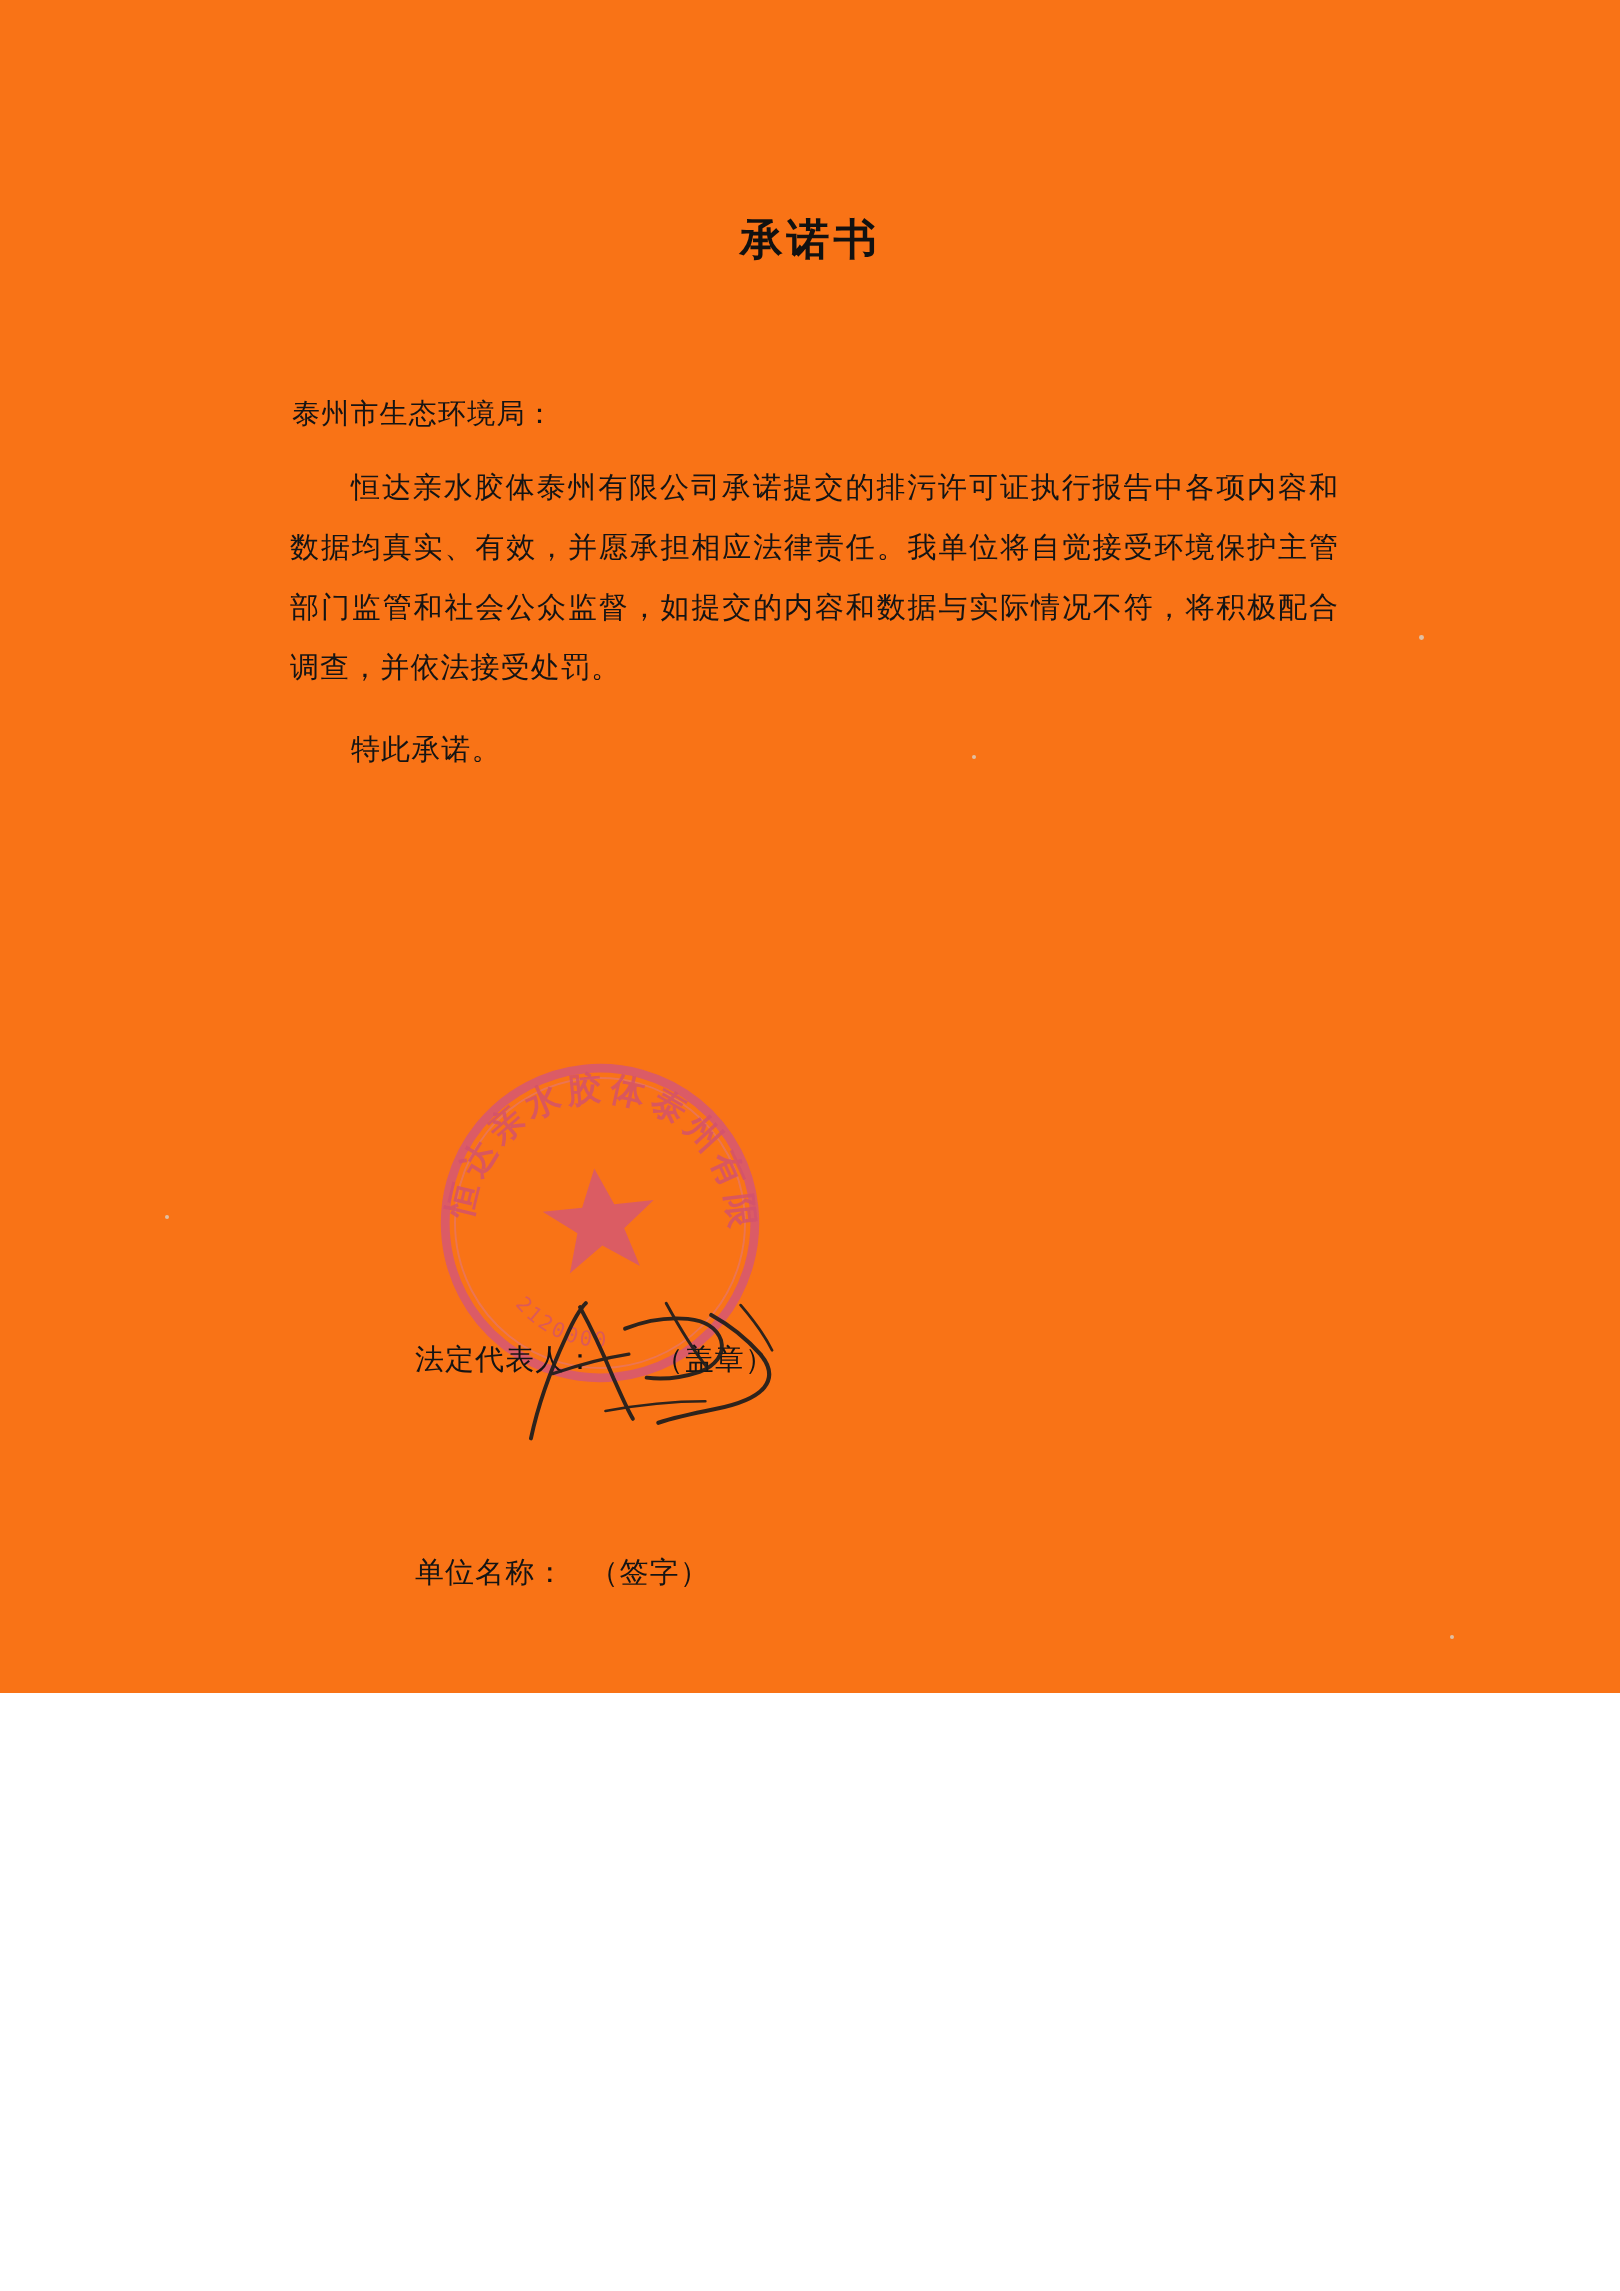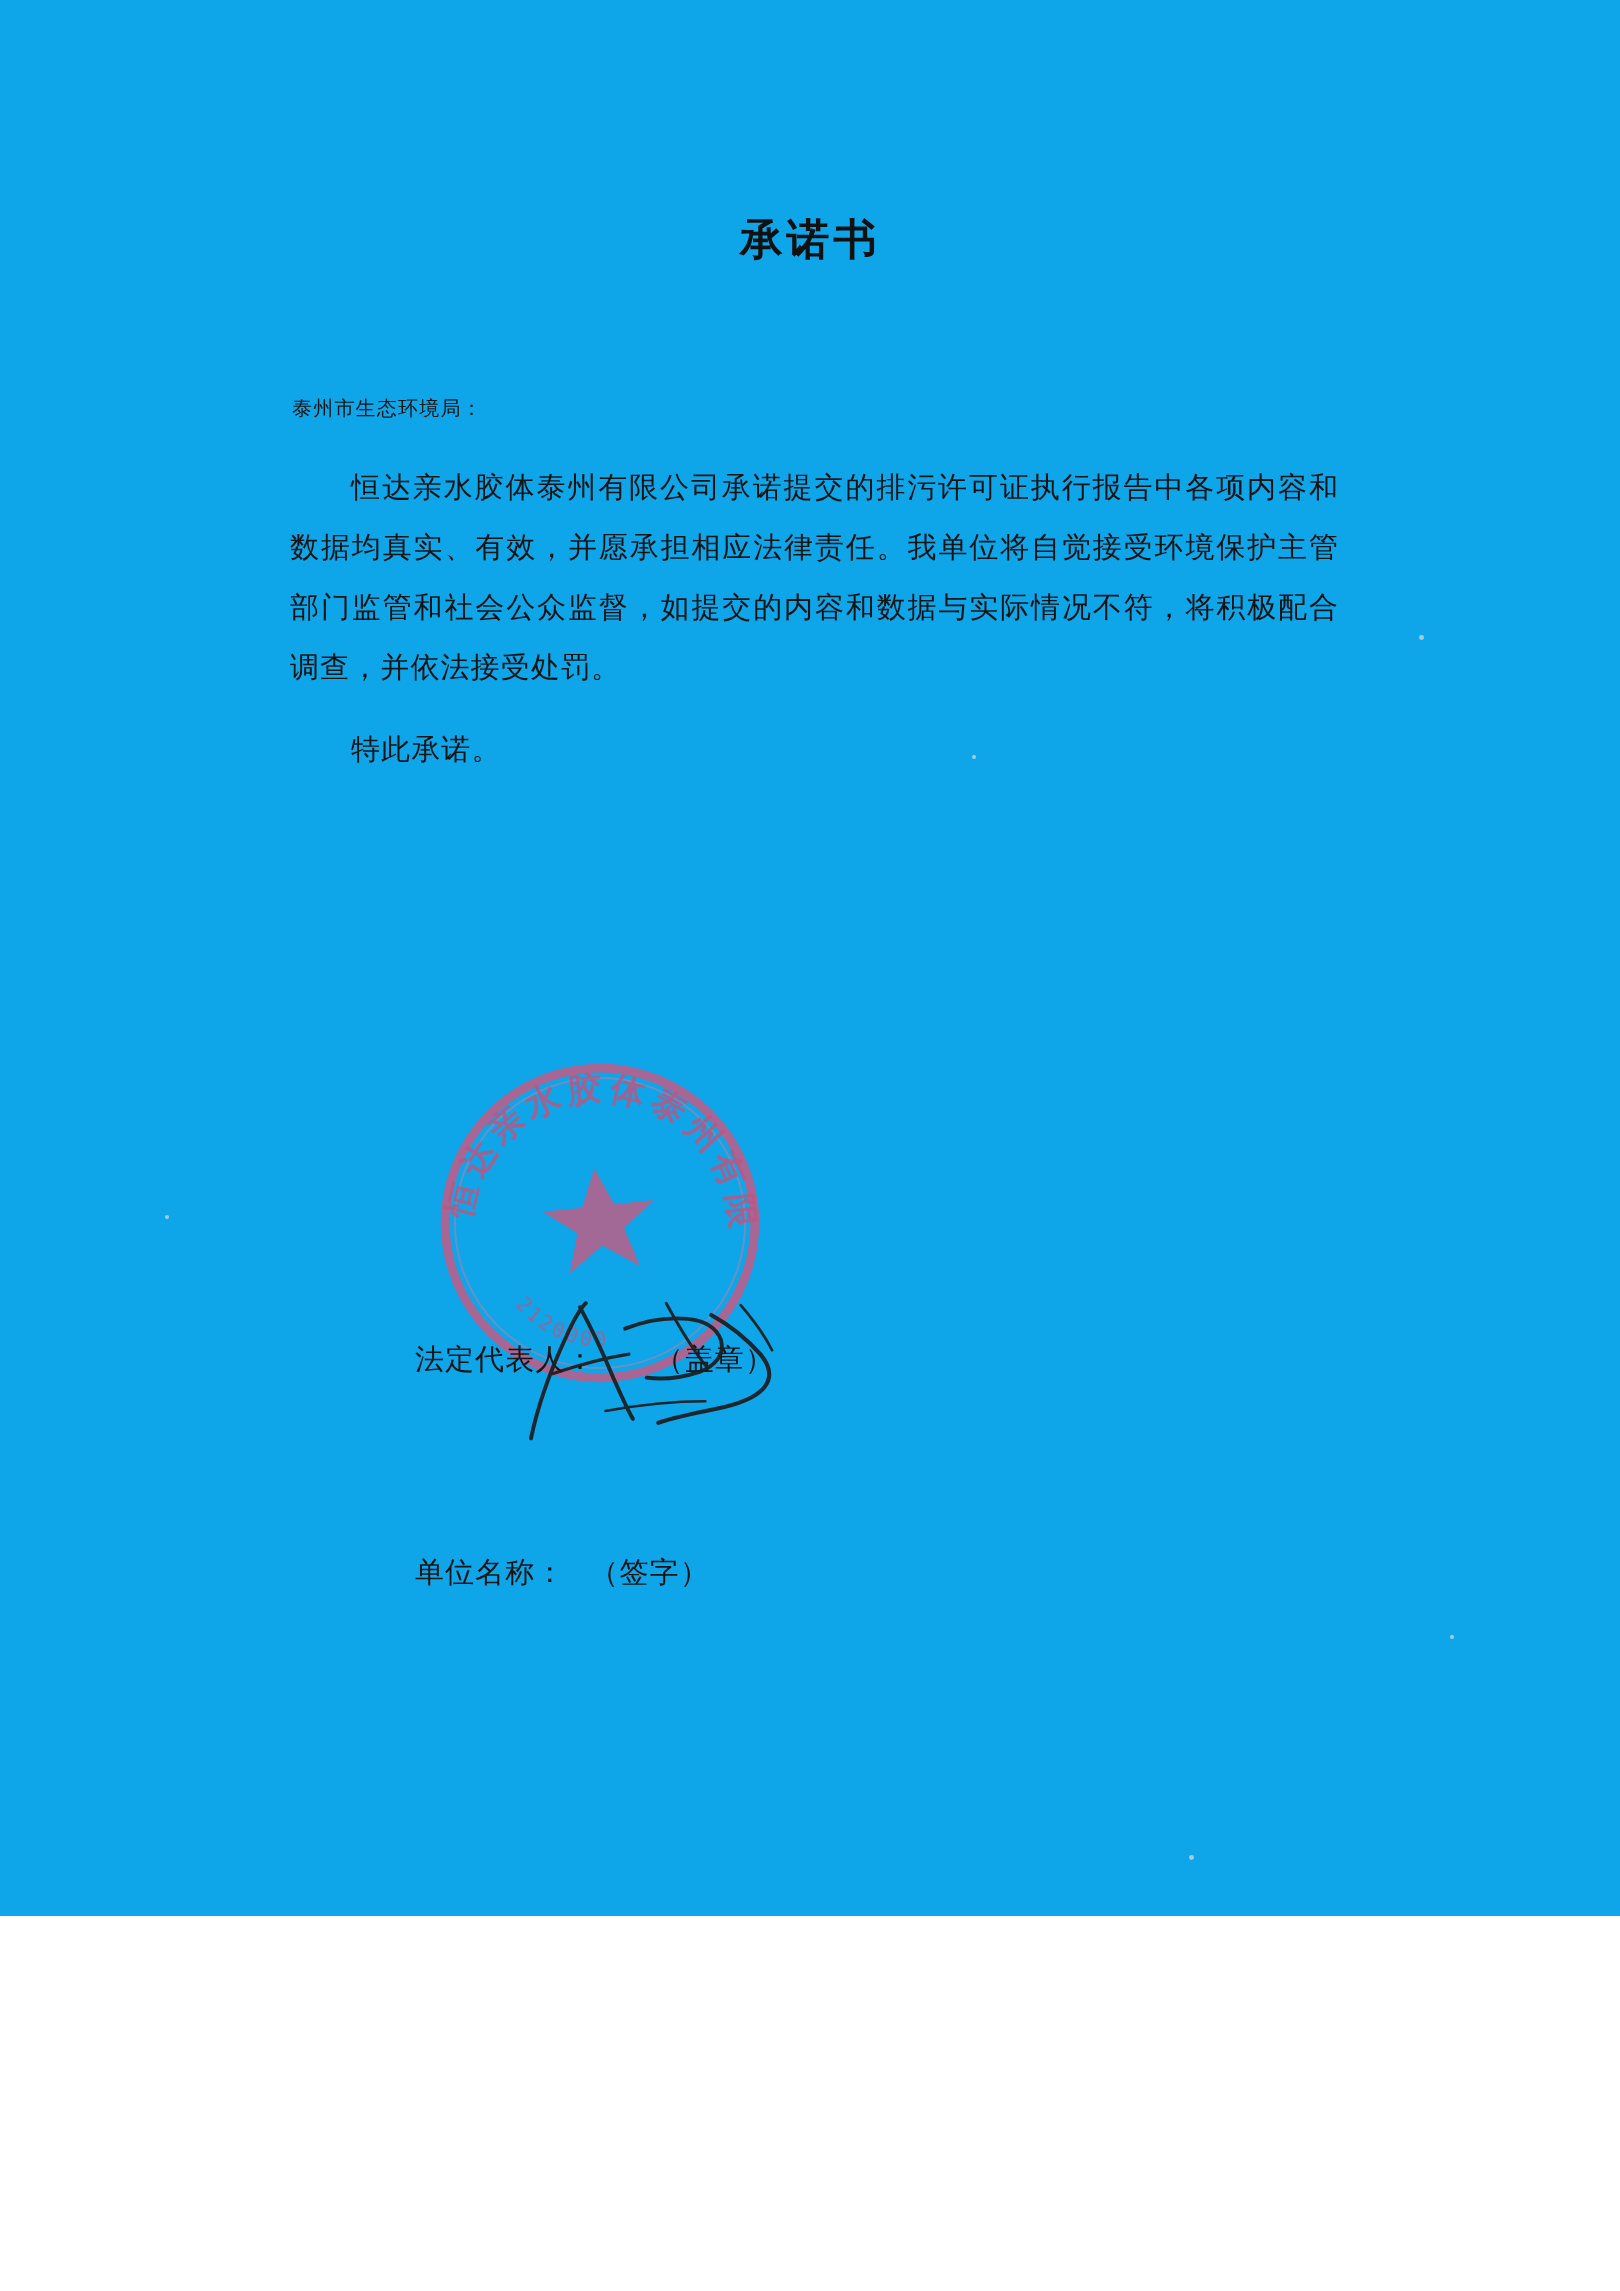--- a/index.html
+++ b/index.html
@@ -3,22 +3,22 @@
 <meta charset="utf-8">
 <style>
   html, body {
     margin: 0;
     padding: 0;
     background: #ffffff;
   }
   .page {
     position: relative;
     width: 1620px;
-    height: 1916px;
-    background: #0ea5e9;
+    height: 1693px;
+    background: #f97316;
     overflow: hidden;
     font-family: "Liberation Sans", sans-serif;
     color: #1a1a1a;
   }
   
   .speck {
     position: absolute;
     background: #d8d8d2;
     border-radius: 50%;
     opacity: .75;
@@ -34,21 +34,21 @@
     font-weight: 700;
     letter-spacing: 3.9px;
     font-family: "DejaVu Sans", "Liberation Sans", sans-serif;
     color: #111;
   }
 
   .addressee {
     position: absolute;
     top: 395px;
     left: 292px;
-    font-size: 20px;
+    font-size: 28px;
     letter-spacing: 1.2px;
     font-family: "DejaVu Sans", "Liberation Sans", sans-serif;
     color: #141414;
   }
 
   .body-text {
     position: absolute;
     top: 457px;
     left: 290px;
     width: 1049px;

